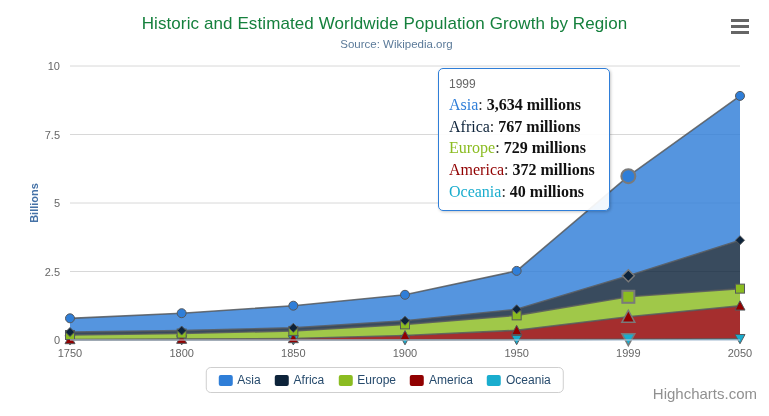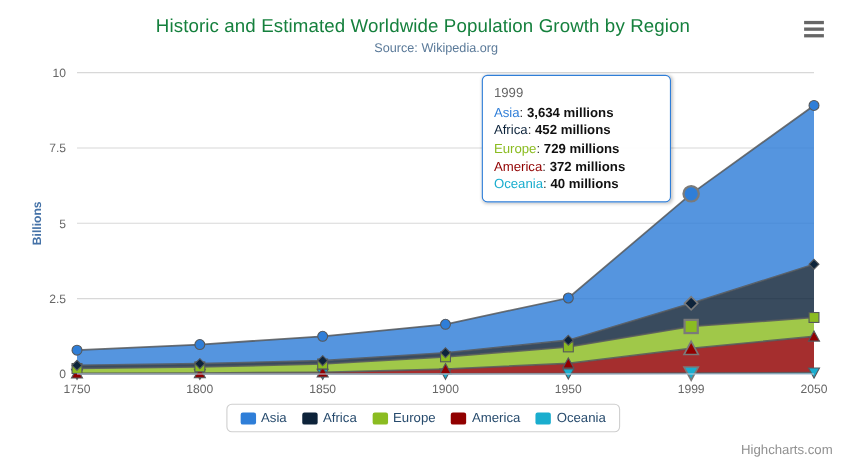--- a/index.html
+++ b/index.html
@@ -97,21 +97,22 @@
     line-height: 1.35;
     white-space: nowrap;
     pointer-events: none;
   }
   #tooltip .tt-header {
     color: #666666;
     font-size: 12px;
     margin-bottom: 2px;
   }
   #tooltip .tt-row {
-    font-size: 12px;
+    font-size: 16px;
+    font-family: Liberation Serif, serif;
   }
   #tooltip .tt-name { font-weight: normal; }
   #tooltip .tt-value { color: #111111; font-weight: bold; }
 
   
   #legend {
     position: absolute;
     left: 50%;
     transform: translateX(-50%);
     bottom: 23px;
@@ -138,22 +139,22 @@
   .legend-label {
     font-size: 12px;
     color: #274b6d;
     font-weight: normal;
   }
 
   
   #credits {
     position: absolute;
     right: 12px;
-    bottom: 0;
-    font-size: 12px;
+    bottom: 14px;
+    font-size: 15px;
     color: #909090;
     cursor: pointer;
   }
 
   .tick-label-x {
     font-size: 11px;
     fill: #666666;
   }
   .tick-label-y {
     font-size: 11px;
@@ -241,21 +242,21 @@
         <text x="740" y="357" text-anchor="middle" class="tick-label-x">2050</text>
       </svg>
   </div>
 
   <div id="y-axis-title">Billions</div>
 
   <div id="tooltip">
     <div class="tt-header">1999</div>
     <div id="tooltip-rows">
         <div class="tt-row"><span class="tt-name" style="color: rgb(47, 126, 216);">Asia</span><span style="color: rgb(51, 51, 51);">: </span><span class="tt-value">3,634 millions</span></div>
-        <div class="tt-row"><span class="tt-name" style="color: rgb(13, 35, 58);">Africa</span><span style="color: rgb(51, 51, 51);">: </span><span class="tt-value">452 millions</span></div>
+        <div class="tt-row"><span class="tt-name" style="color: rgb(13, 35, 58);">Africa</span><span style="color: rgb(51, 51, 51);">: </span><span class="tt-value">767 millions</span></div>
         <div class="tt-row"><span class="tt-name" style="color: rgb(139, 188, 33);">Europe</span><span style="color: rgb(51, 51, 51);">: </span><span class="tt-value">729 millions</span></div>
         <div class="tt-row"><span class="tt-name" style="color: rgb(145, 0, 0);">America</span><span style="color: rgb(51, 51, 51);">: </span><span class="tt-value">372 millions</span></div>
         <div class="tt-row"><span class="tt-name" style="color: rgb(26, 173, 206);">Oceania</span><span style="color: rgb(51, 51, 51);">: </span><span class="tt-value">40 millions</span></div>
       </div>
   </div>
 
   <div id="legend">
       <div class="legend-item">
         <span class="legend-swatch" style="background: rgb(47, 126, 216);"></span>
         <span class="legend-label">Asia</span>

